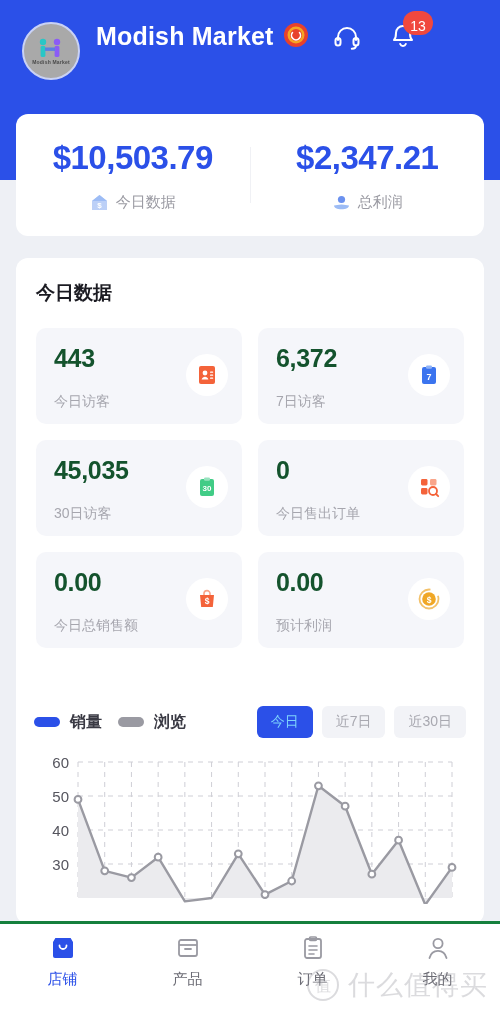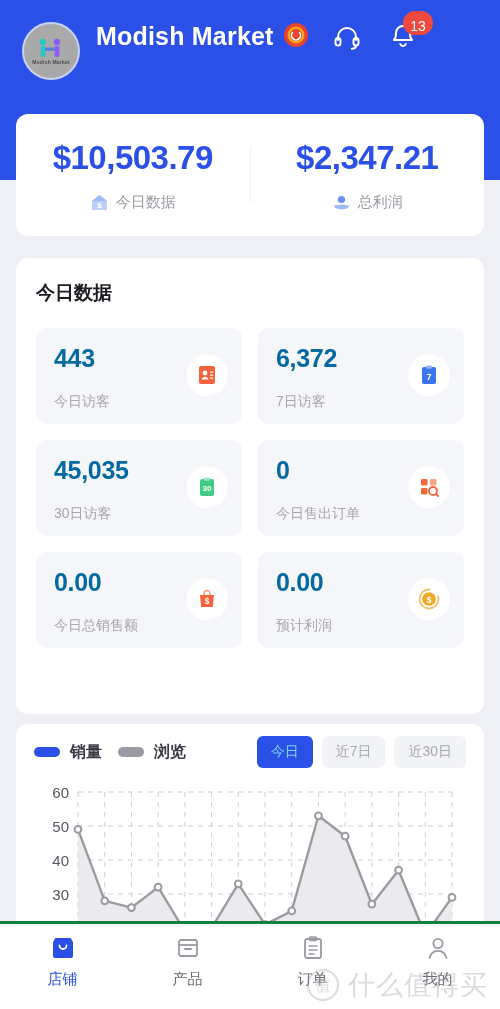--- a/index.html
+++ b/index.html
@@ -71,30 +71,30 @@
   
   #today-card { top: 258px; height: 456px; padding: 22px 20px 20px; }
   .section-title { font-size: 19px; font-weight: bold; color: #1b1b22; }
   .tile-grid {
     display: grid; grid-template-columns: 1fr 1fr; gap: 16px 16px; margin-top: 22px;
   }
   .tile {
     background: #f5f6fa; border-radius: 10px; height: 96px;
     padding: 16px 14px 0 18px; position: relative;
   }
-  .tile-value { font-size: 25px; font-weight: bold; color: #0369a1; letter-spacing: -.3px; }
+  .tile-value { font-size: 25px; font-weight: bold; color: #14532d; letter-spacing: -.3px; }
   .tile-label { font-size: 14px; color: #a6a6ae; margin-top: 20px; }
   .tile-icon {
     position: absolute; right: 14px; top: 26px;
     width: 42px; height: 42px; border-radius: 50%; background: #fff;
     display: flex; align-items: center; justify-content: center;
   }
 
   
-  #chart-card { top: 724px; height: 230px; padding: 12px 18px 0; overflow: hidden; }
+  #chart-card { top: 694px; height: 230px; padding: 12px 18px 0; overflow: hidden; }
   .chart-head { display: flex; align-items: center; }
   .legend { display: flex; align-items: center; gap: 10px; margin-right: 16px; }
   .legend-swatch { width: 26px; height: 10px; border-radius: 5px; }
   .legend-text { font-size: 16px; color: #3a3a44; font-weight: bold; }
   .range-tabs { margin-left: auto; display: flex; gap: 9px; }
   .range-tab {
     padding: 7px 14px; border-radius: 6px; font-size: 14px;
     background: #f2f3f7; color: #a8a8b0;
   }
   .range-tab.active { background: #2b50e8; color: #7dd3fc; }

